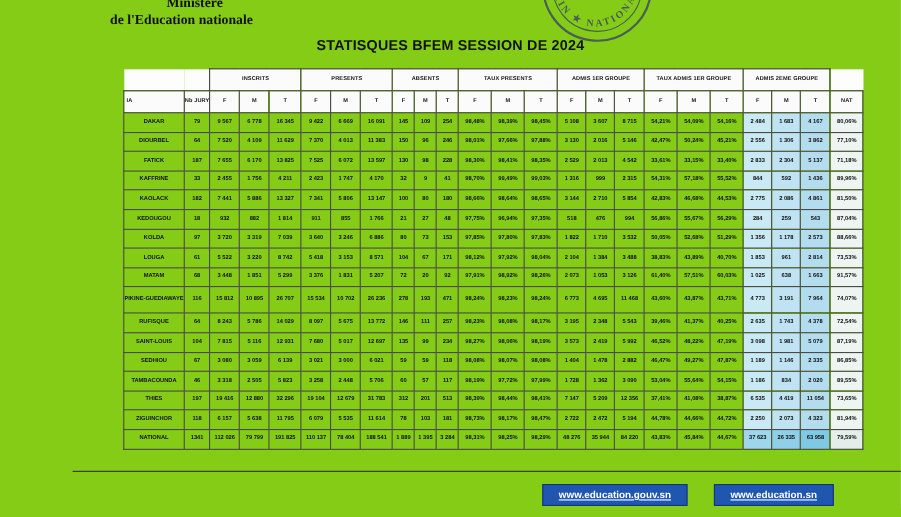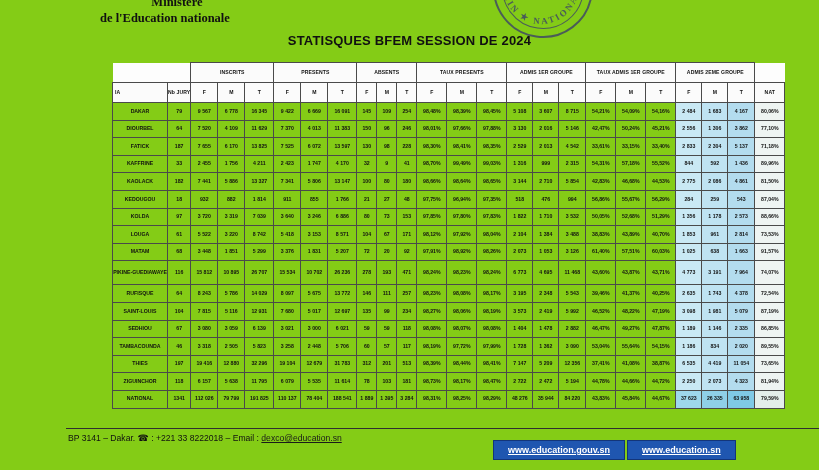--- a/index.html
+++ b/index.html
@@ -101,21 +101,21 @@
   .footer-rule{
     position:absolute;left:66px;right:0;top:428px;height:1px;background:#2f2f2f;
   }
   .footer-addr{
     position:absolute;left:68px;top:432px;
     font-size:8.6px;line-height:12px;color:#111;
   }
   .footer-addr .mail{color:#1a1a1a;}
   .footer-addr .mail u{text-decoration:underline;}
   .phone-ico{font-size:9px;}
-  .btn-row{position:absolute;left:493px;top:440px;display:flex;gap:2px;}
+  .btn-row{position:absolute;left:493px;top:440px;display:flex;gap:24px;}
   .url-btn{
     background:#1f56b0;color:#fff;border:1.5px solid #13357a;
     font-size:9px;font-weight:bold;
     padding:4px 14px;
     text-decoration:underline;
     white-space:nowrap;
   }
 </style>
 </head>
 <body>
@@ -652,23 +652,20 @@
             <td class="blue-t">63 958</td>
             <td class="nat">79,59%</td>
           </tr>
         </tbody>
     </table>
   </div>
 
 
   <div class="footer-rule"></div>
   <div class="footer-addr">
-    <div>
-      <span>BP 3141 – Dakar. </span><span class="phone-ico">☎</span><span> : +221 33 8222018  – Email : </span><span class="mail"><u>dexco@education.sn</u></span>
-    </div>
   </div>
 
   <div class="btn-row">
     <div class="url-btn">www.education.gouv.sn</div>
     <div class="url-btn">www.education.sn</div>
   </div>
 
 </div>
 
 </body></html>

